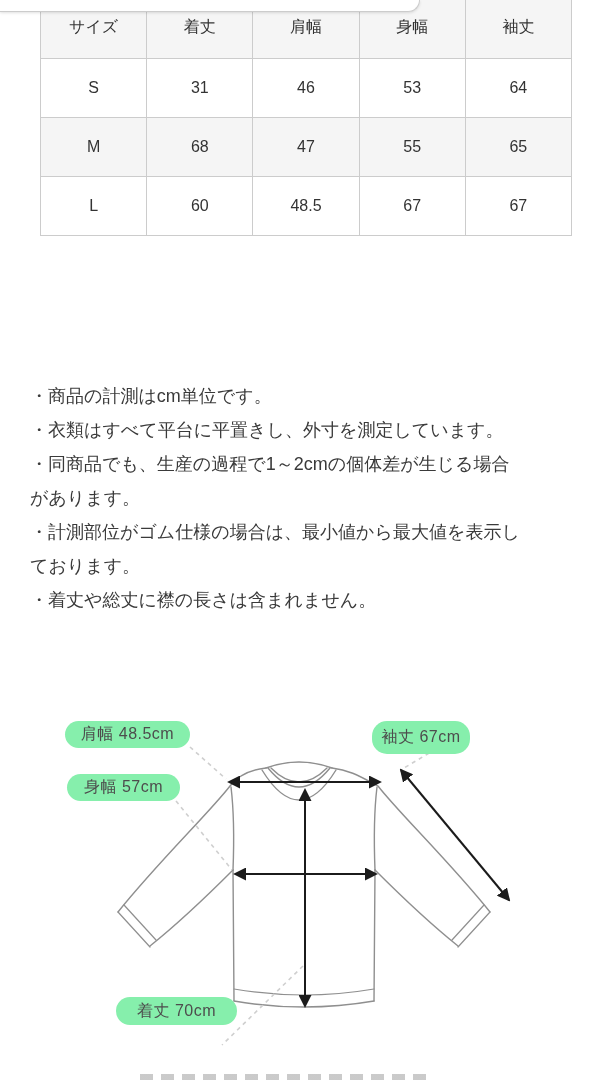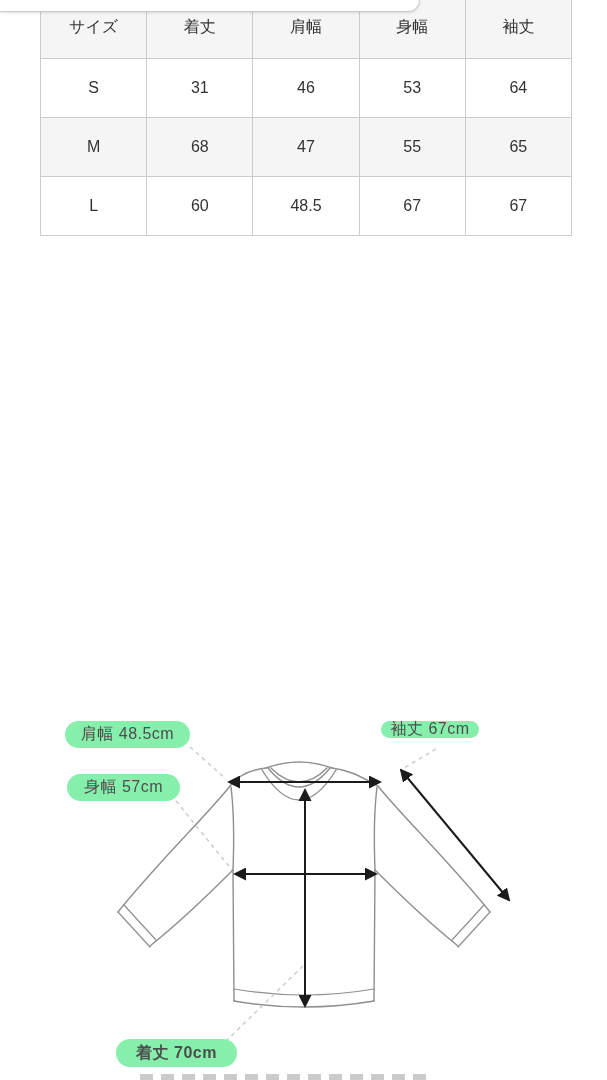--- a/index.html
+++ b/index.html
@@ -23,23 +23,23 @@
   .notes{position:absolute;left:30px;top:379px;width:560px;}
   .note-line{font-size:18px;line-height:34px;color:#3a3a3a;white-space:nowrap;}
   
   .diagram-svg{position:absolute;left:0;top:0;z-index:1;}
   .pill{
     position:absolute;z-index:2;background:#86efac;border-radius:15px;
     color:#4d4d4d;font-size:16px;display:flex;align-items:center;justify-content:center;
     letter-spacing:.5px;
   }
   .pill-shoulder{left:65px;top:721px;width:125px;height:27px;}
-  .pill-sleeve{left:381px;top:721px;width:98px;height:17px;}
+  .pill-sleeve{left:372px;top:721px;width:98px;height:33px;}
   .pill-body{left:67px;top:774px;width:113px;height:27px;}
-  .pill-length{left:116px;top:1039px;width:121px;height:28px;font-weight:bold;}
+  .pill-length{left:116px;top:997px;width:121px;height:28px;}
   
   .overlay-corner{
     position:absolute;left:0;top:0;width:419px;height:11px;z-index:3;background:#ffffff;
     border:1px solid #cccccc;border-top:none;border-left:none;
     border-bottom-right-radius:13px;box-shadow:0 1px 3px rgba(0,0,0,.12);
   }
   
   .clipped-fragment{
     position:absolute;left:140px;top:1074px;width:290px;height:6px;z-index:2;opacity:.45;
     background:repeating-linear-gradient(90deg,#8a8a8a 0 13px,transparent 13px 21px);
@@ -78,20 +78,29 @@
       <tr>
         <td>L</td>
         <td>60</td>
         <td>48.5</td>
         <td>67</td>
         <td>67</td>
       </tr>
     </tbody>
   </table>
 
+  <div class="notes">
+    <div class="note-line">・商品の計測はcm単位です。</div>
+    <div class="note-line">・衣類はすべて平台に平置きし、外寸を測定しています。</div>
+    <div class="note-line">・同商品でも、生産の過程で1～2cmの個体差が生じる場合</div>
+    <div class="note-line">があります。</div>
+    <div class="note-line">・計測部位がゴム仕様の場合は、最小値から最大値を表示し</div>
+    <div class="note-line">ております。</div>
+    <div class="note-line">・着丈や総丈に襟の長さは含まれません。</div>
+  </div>
 
   <svg class="diagram-svg" width="607" height="1080" viewBox="0 0 607 1080">
     <defs>
       <marker id="ah" viewBox="0 0 10 10" refX="8.5" refY="5" markerWidth="6.5" markerHeight="6.5" orient="auto-start-reverse">
         <path d="M0,0 L10,5 L0,10 z" fill="#1b1b1b"></path>
       </marker>
     </defs>
 
     <g fill="none" stroke="#8f8f8f" stroke-width="1.4" stroke-linecap="round" stroke-linejoin="round">
       <path d="M266,768 Q299,756 332,768"></path>

